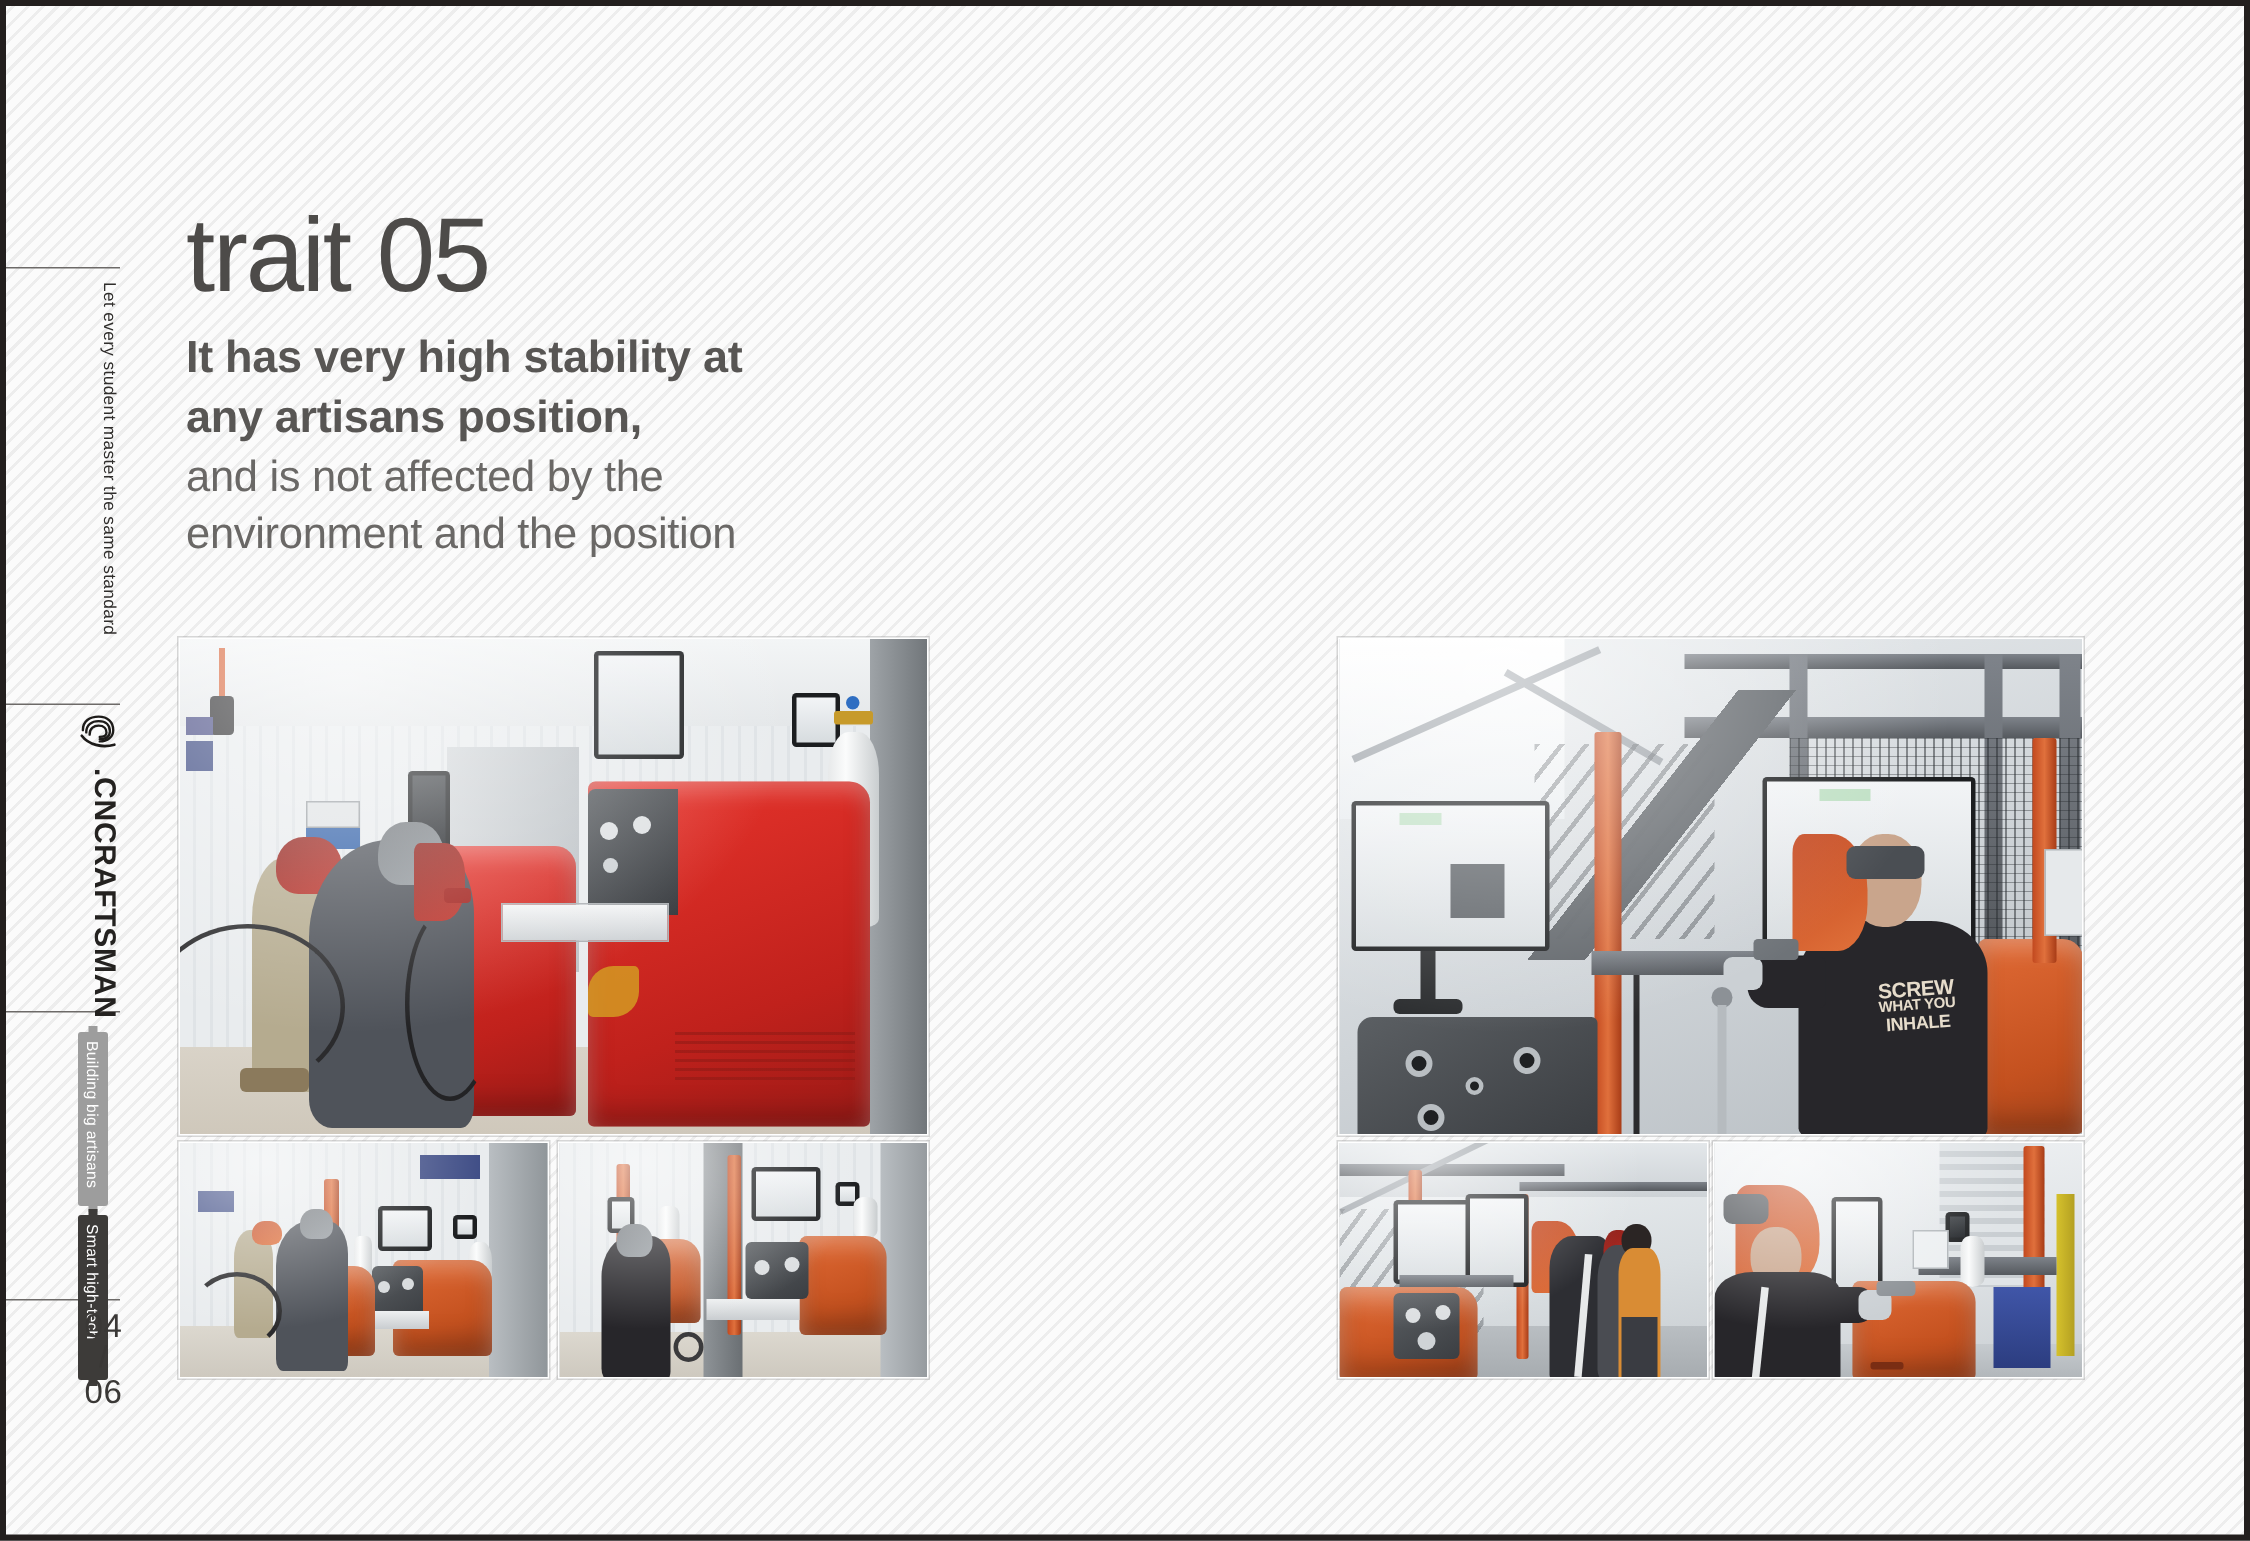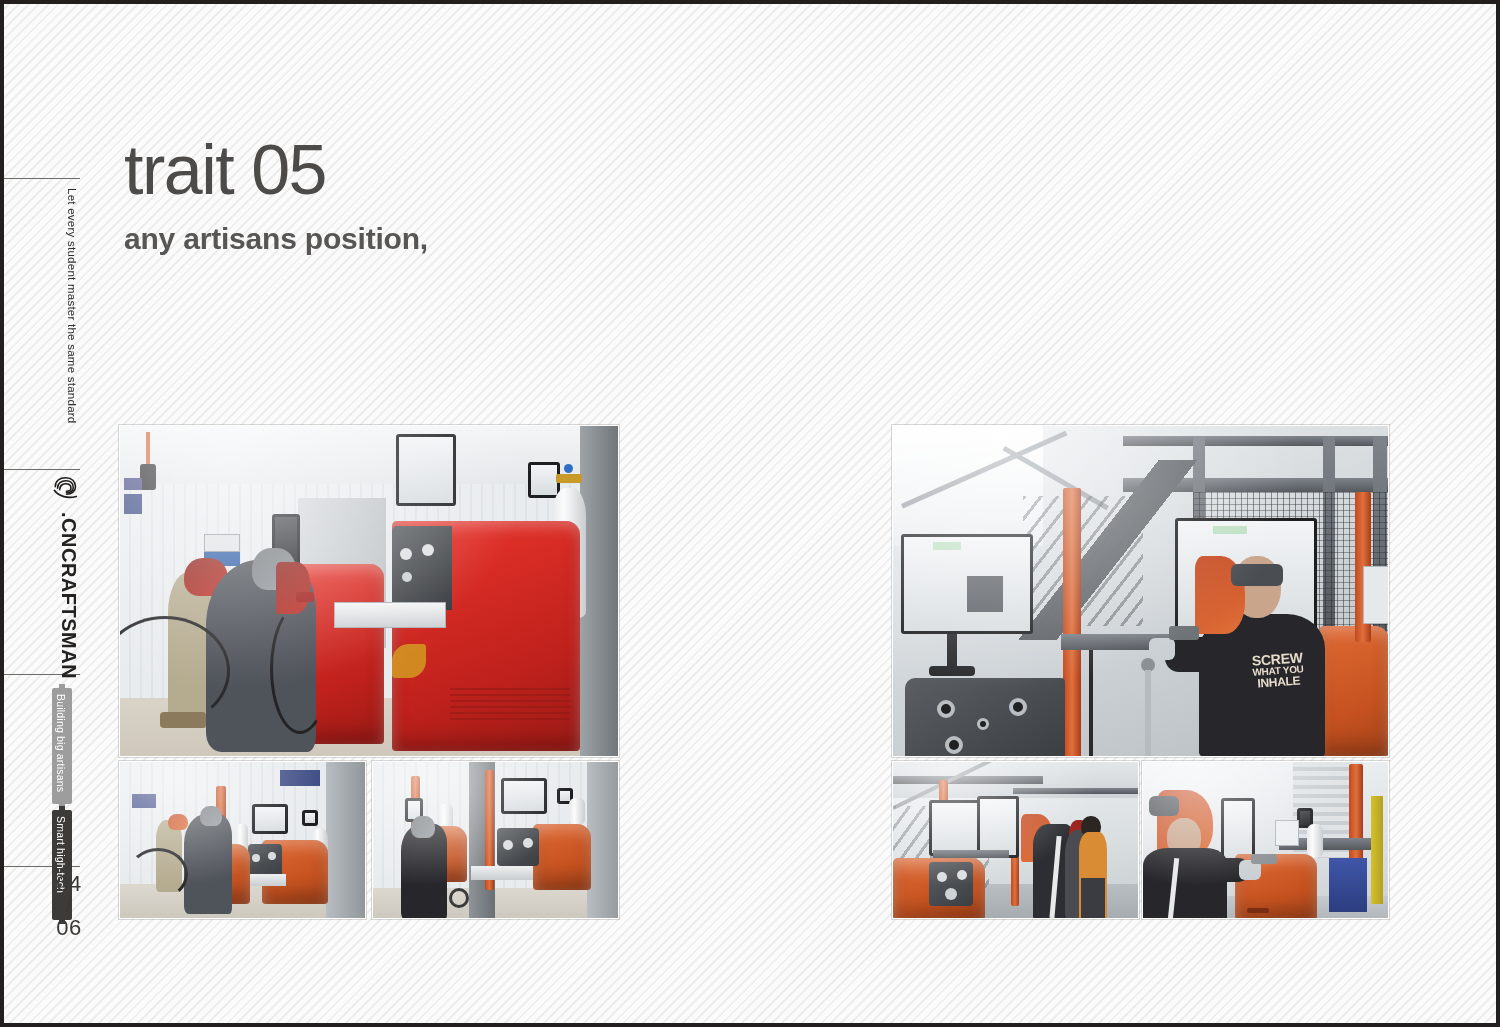--- a/index.html
+++ b/index.html
@@ -287,21 +287,26 @@
     <div id="pagenum">
       <span>04</span>
       <span class="slash">/</span>
       <span>06</span>
     </div>
   </div>
 
   <div id="headline">
     <div id="trait-title">trait 05</div>
     <div id="subhead-bold">
+      <div>It has very high stability at</div>
       <div>any artisans position,</div>
+    </div>
+    <div id="subhead-light">
+      <div>and is not affected by the</div>
+      <div>environment and the position</div>
     </div>
   </div>
 
   <div class="photo" style="left:115px; top:421px; width:500px; height:332px;">
     <div class="scene">
       <div class="wall"></div>
       <div class="floor" style="height:58px;"></div>
 
       <div style="position:absolute;left:0;top:0;width:100%;height:58px;background:linear-gradient(#f3f5f6,#e4e7e9);"></div>
       <div style="position:absolute;left:178px;top:72px;width:88px;height:150px;background:linear-gradient(90deg,#d2d6d9,#bfc4c8);"></div>

